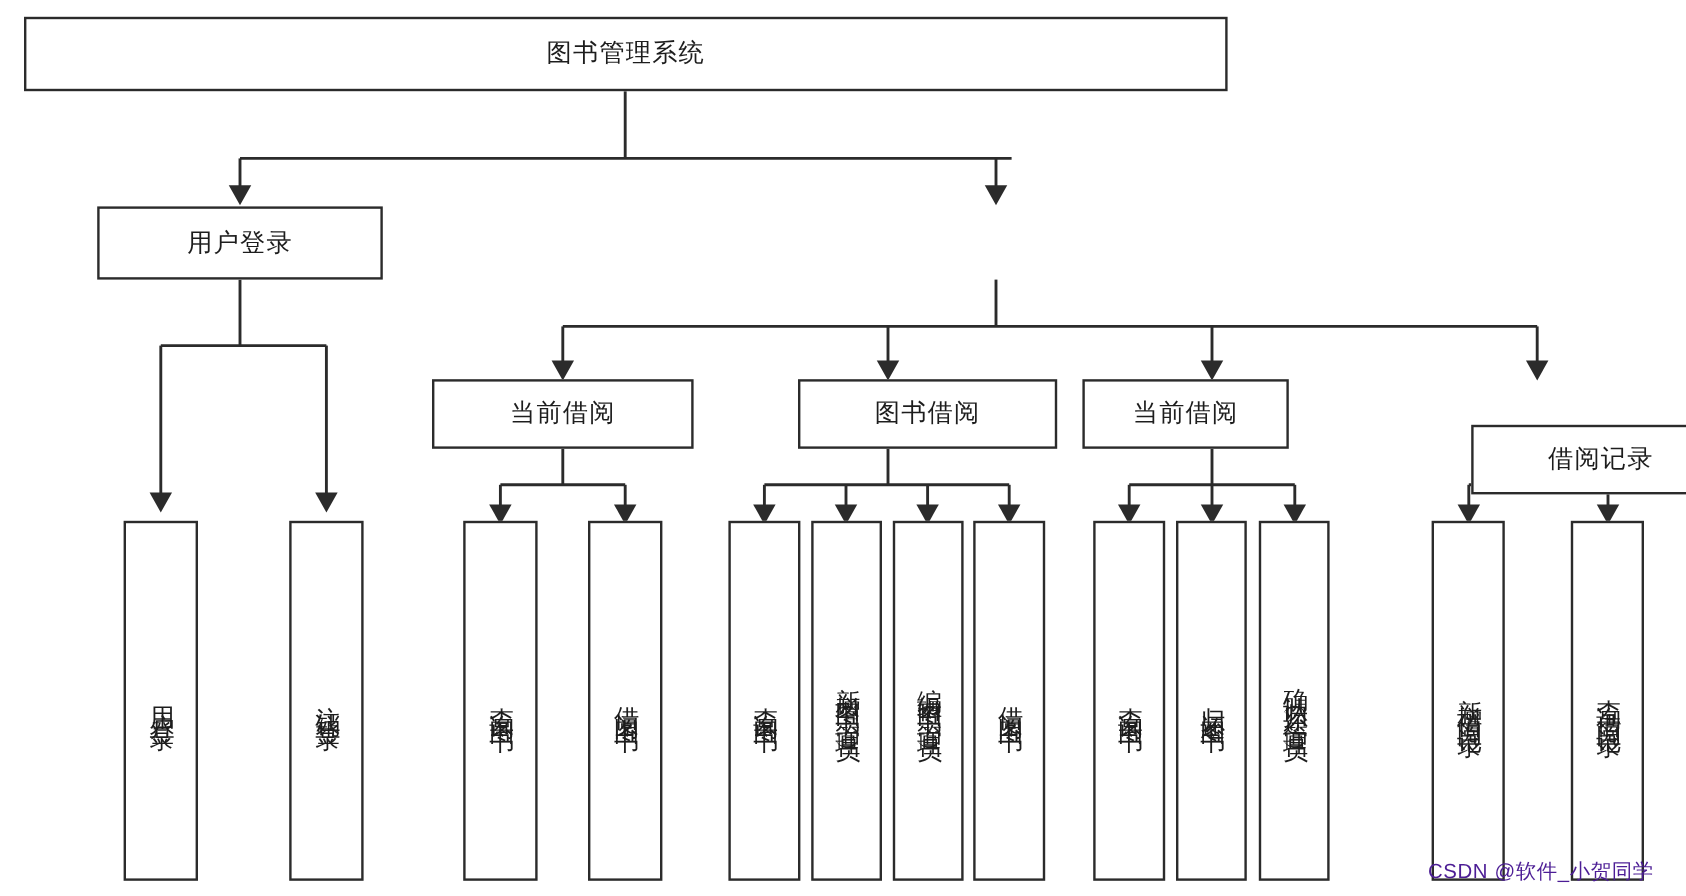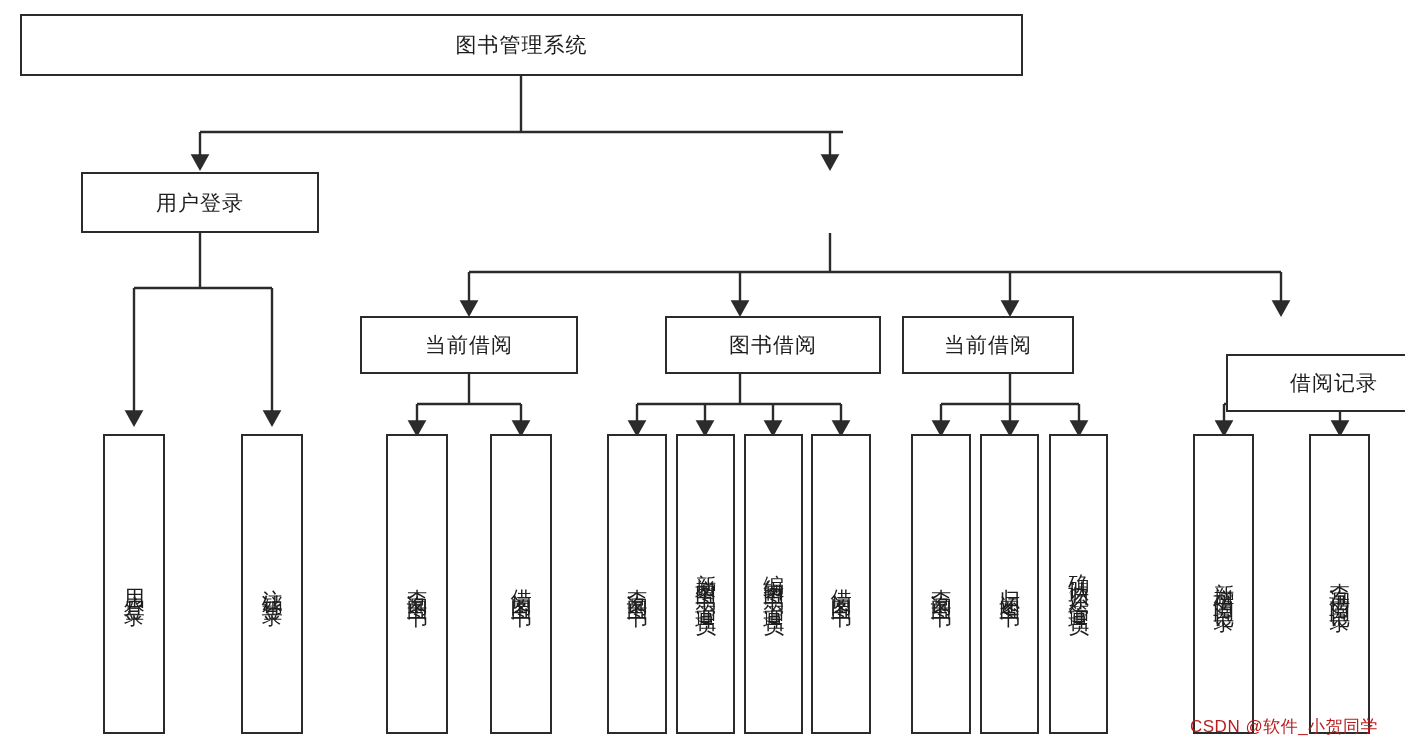--- a/index.html
+++ b/index.html
@@ -54,21 +54,21 @@
     text-align: center;
   }
   .node.v .vtxt {
     writing-mode: vertical-rl;
     text-orientation: upright;
     display: block;
   }
   .watermark {
     position: absolute;
     font-size: 17px;
-    color: #b91c1c;
+    color: #4c1d95;
     letter-spacing: 0.5px;
     white-space: nowrap;
     z-index: 5;
     font-family: "Liberation Sans", "DejaVu Sans", sans-serif;
   }
 </style>
 </head>
 <body>
 
 <div id="canvas">

